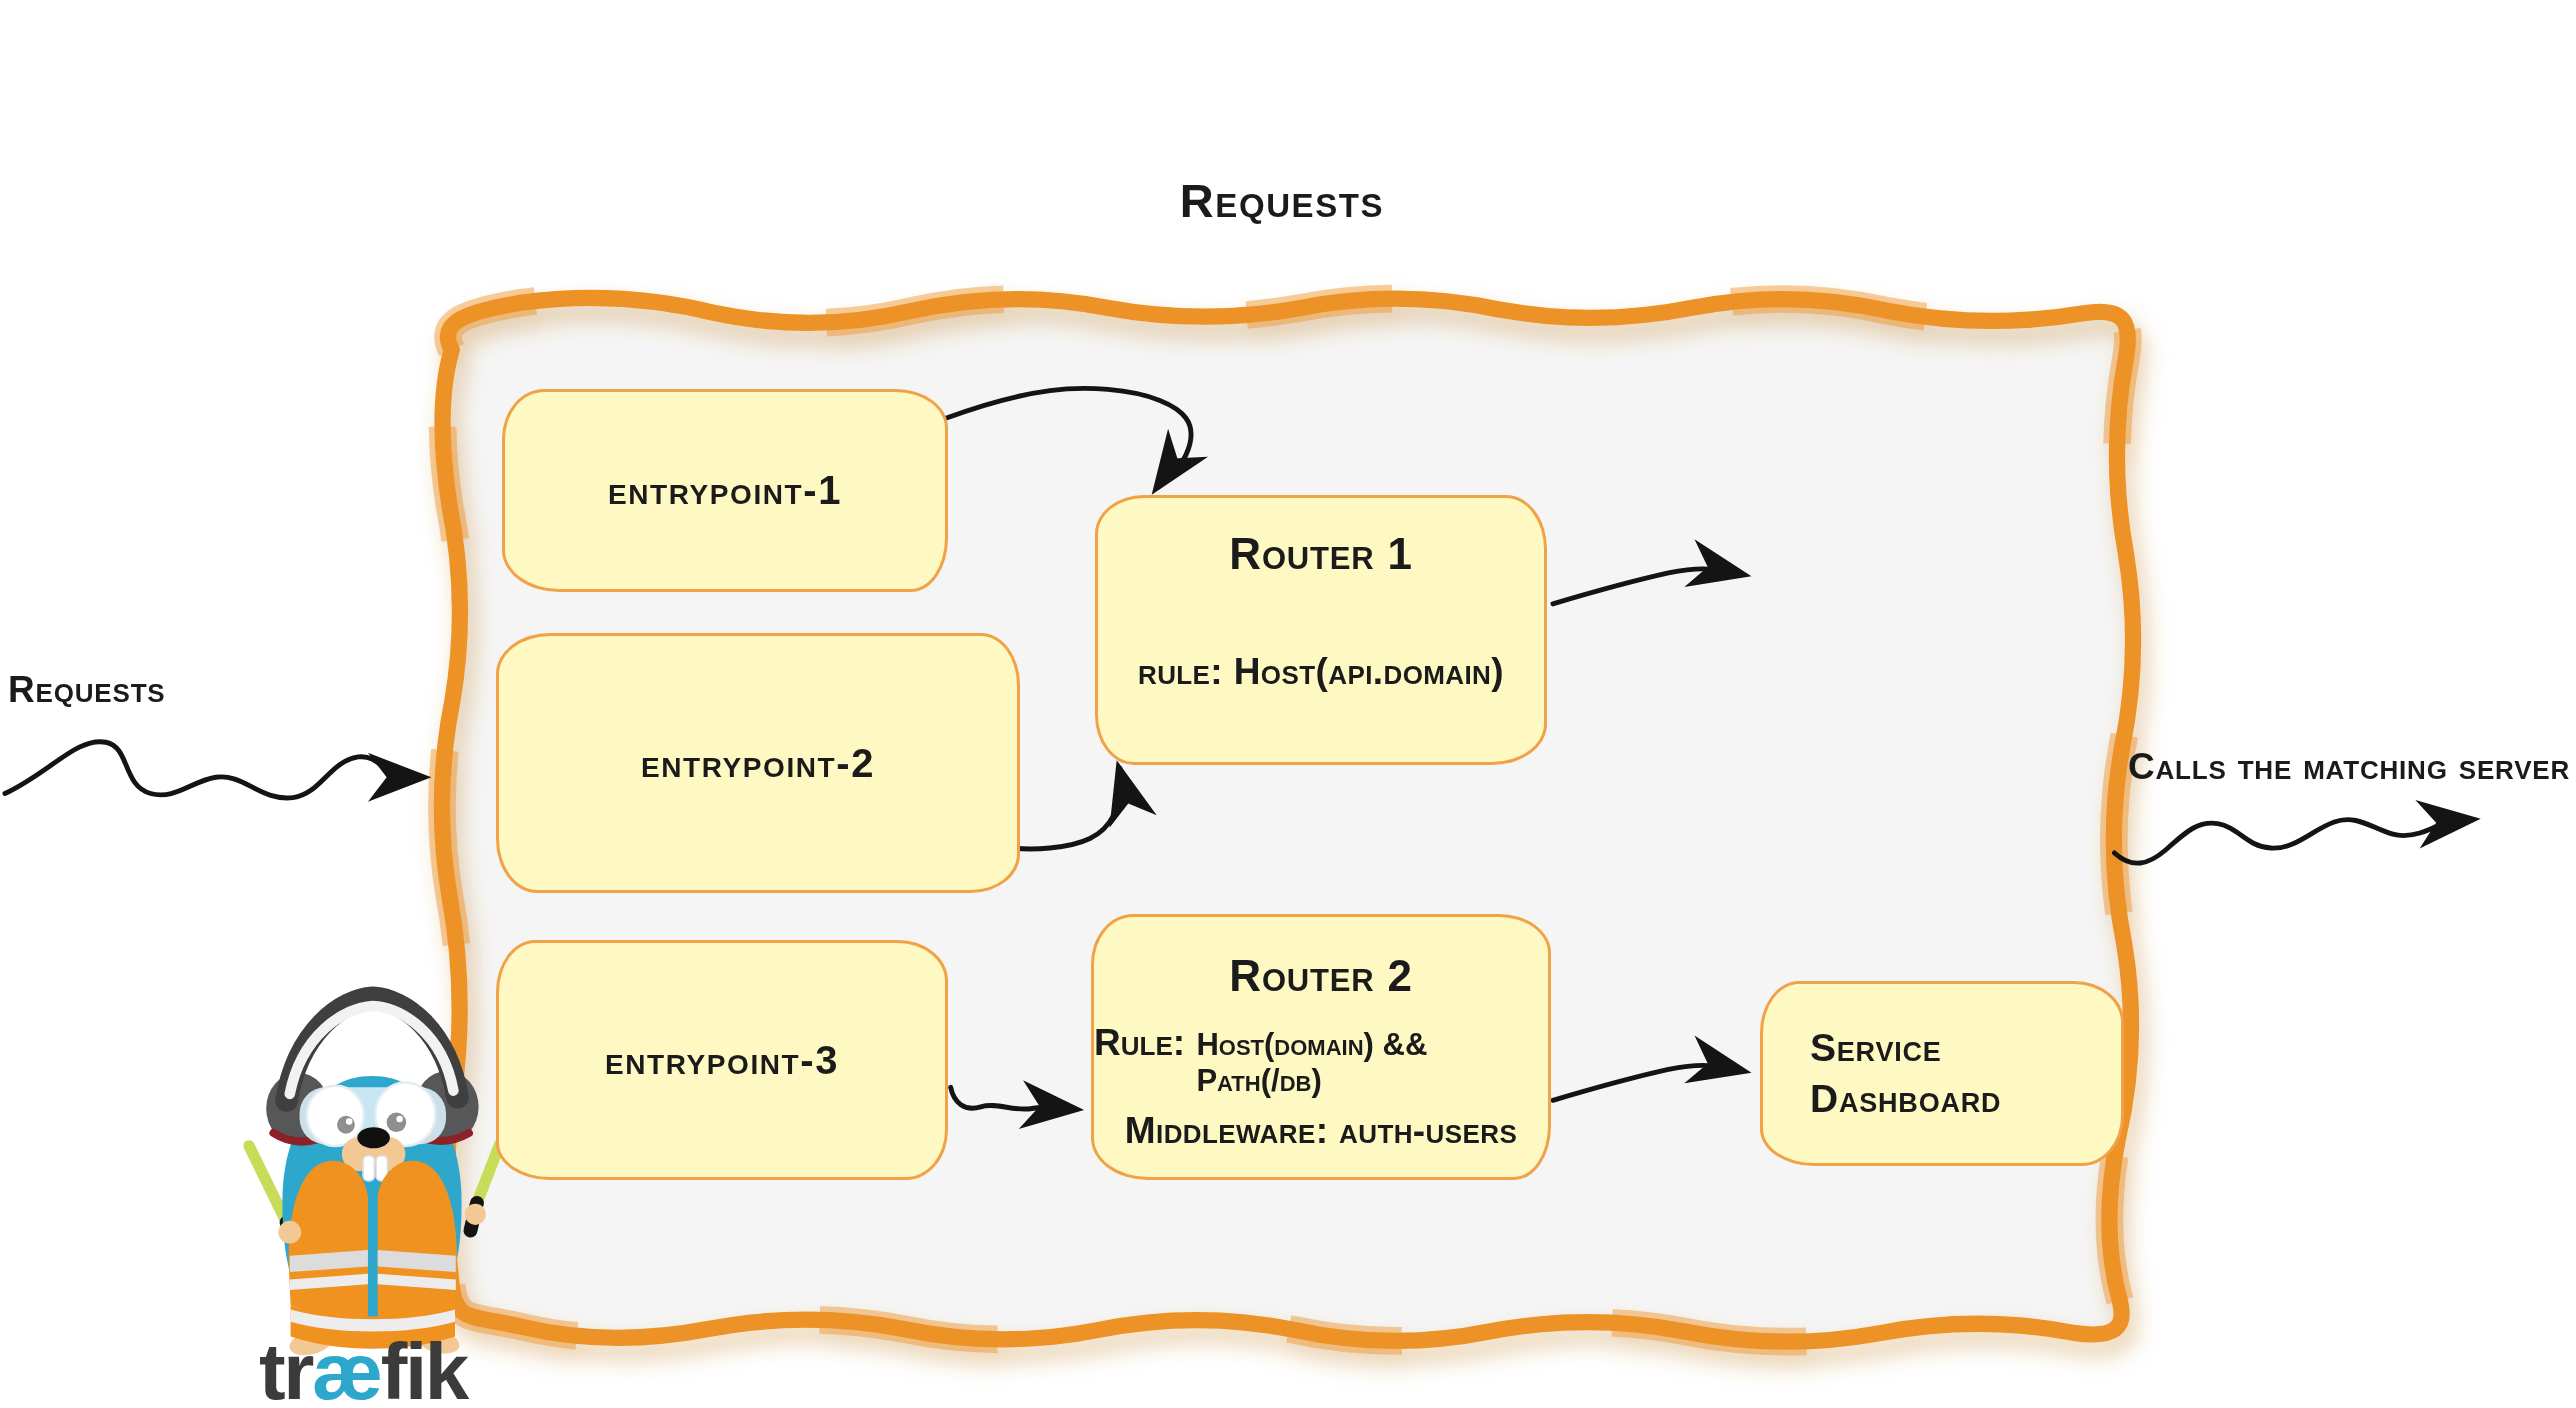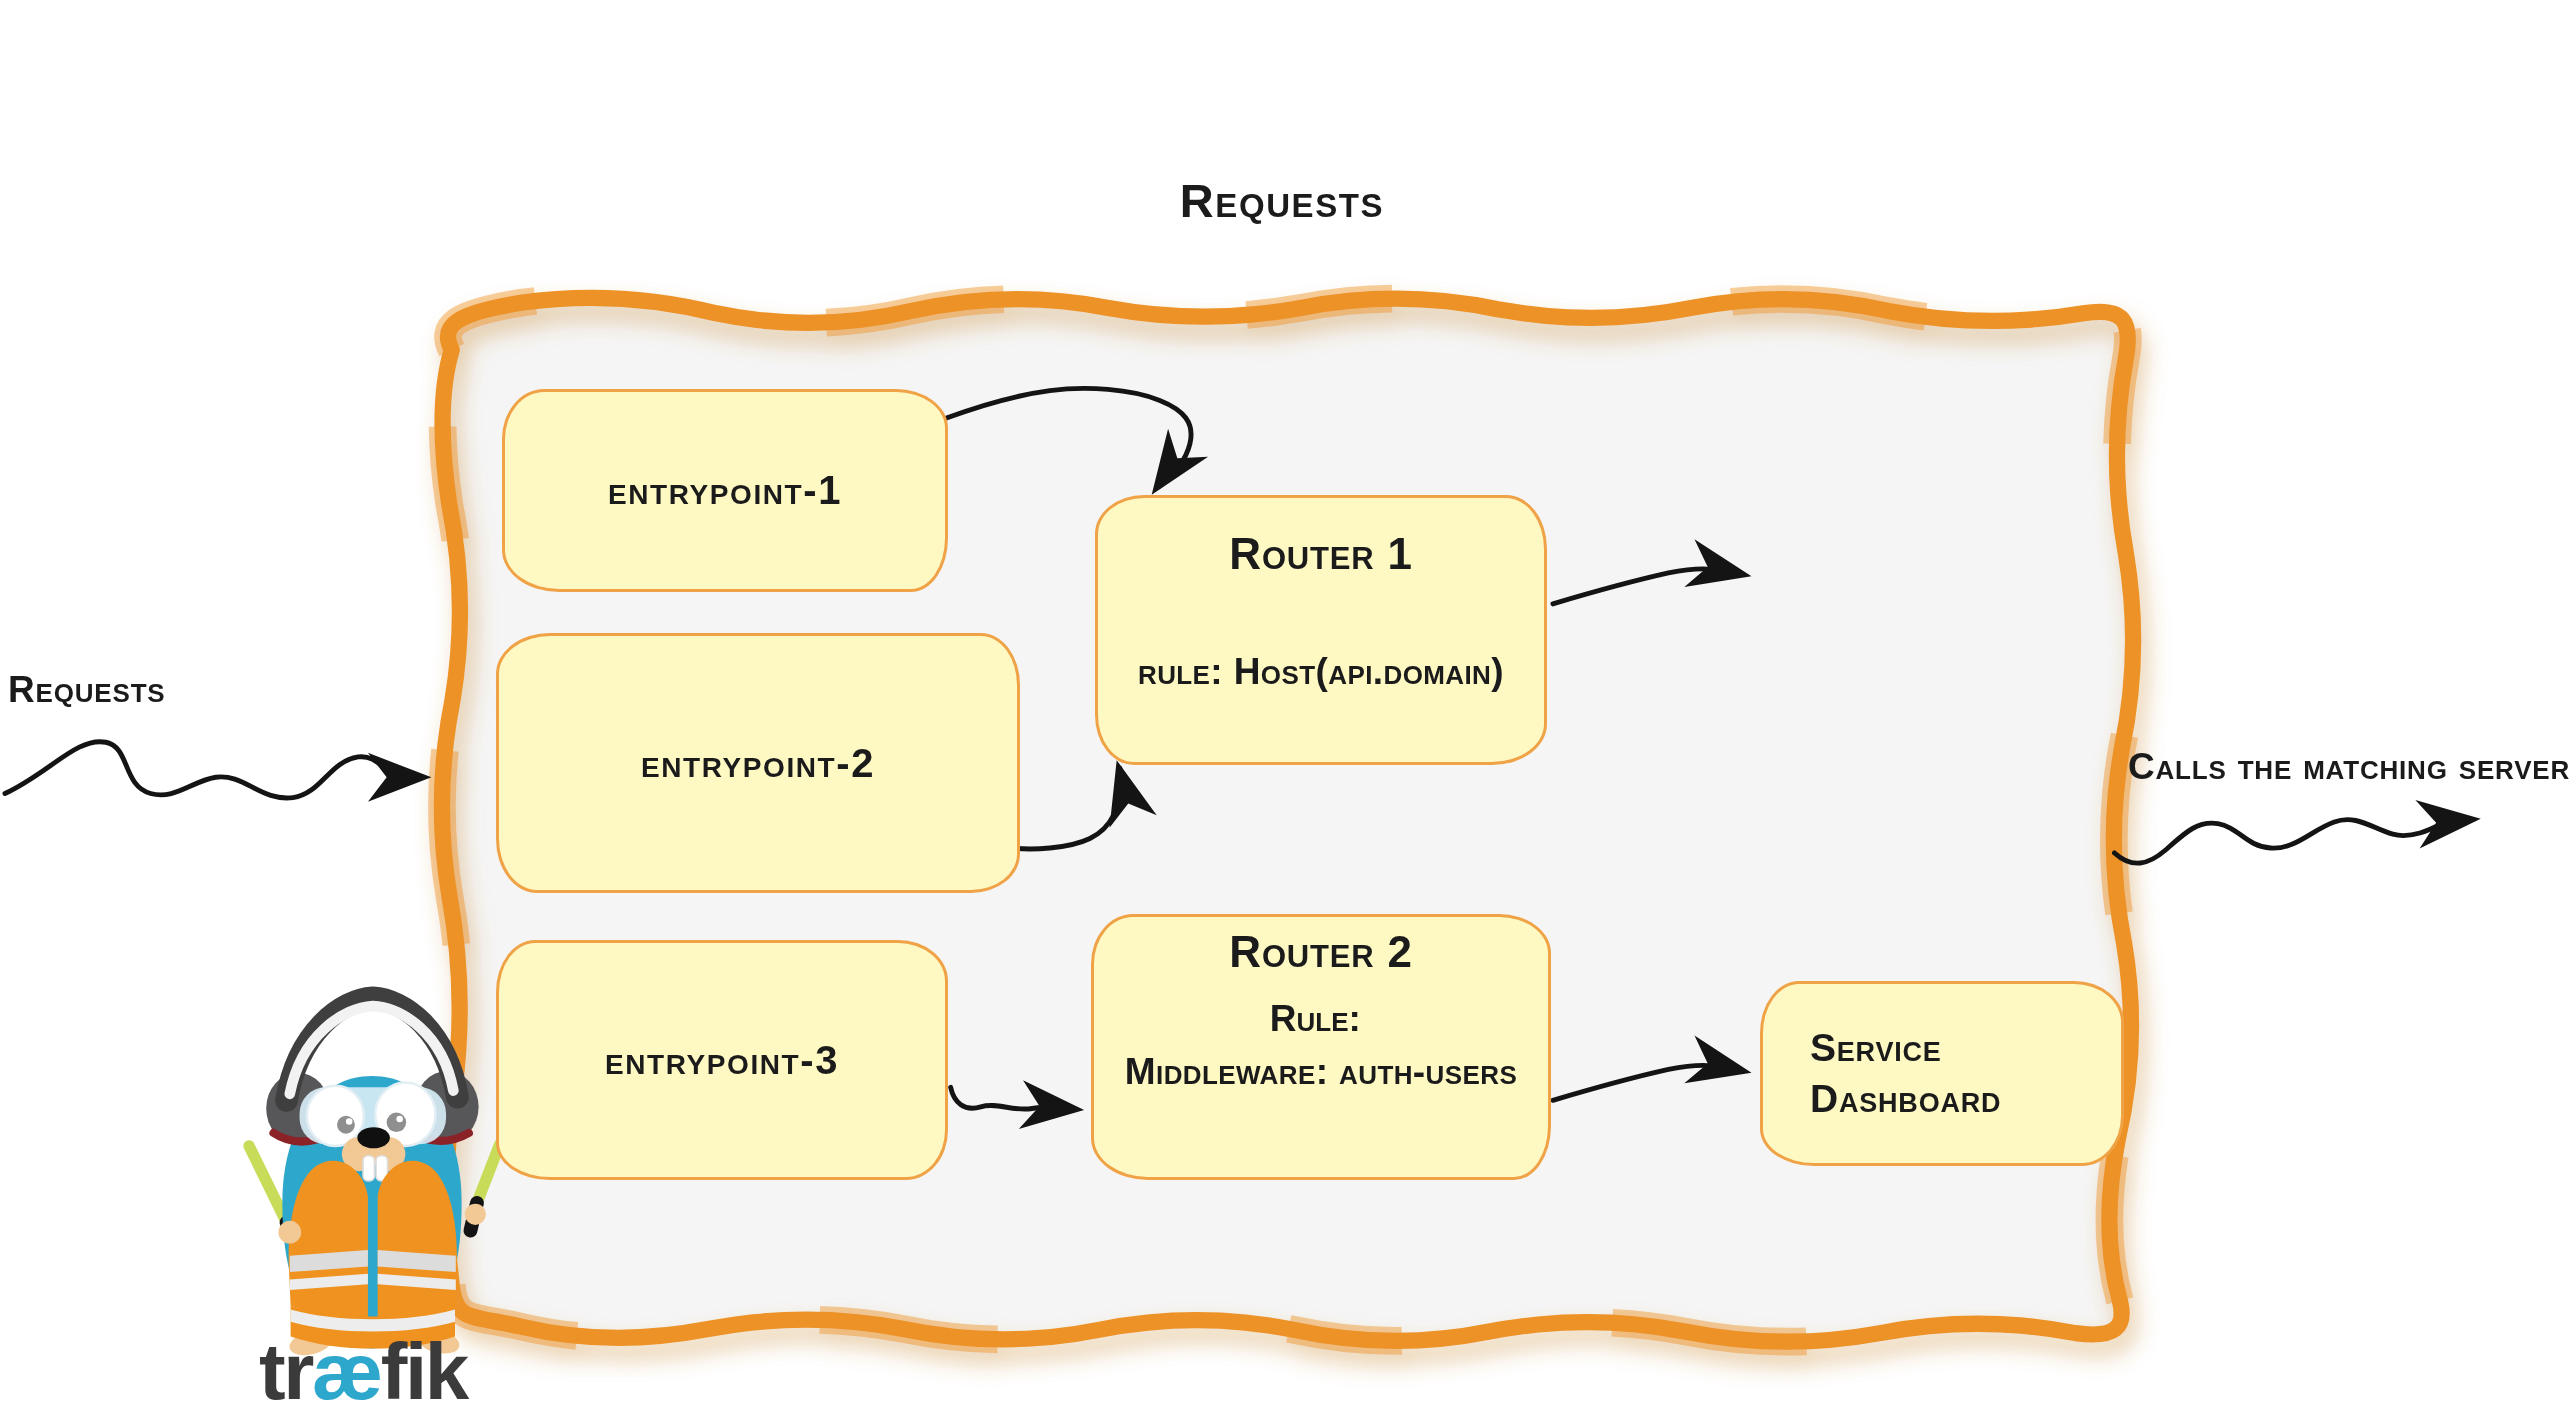--- a/index.html
+++ b/index.html
@@ -209,24 +209,25 @@
     <span class="ep-label">entrypoint-2</span>
   </div>
   <div class="node r3" style="left:496px;top:940px;width:452px;height:240px;">
     <span class="ep-label">entrypoint-3</span>
   </div>
 
   <div class="node r4" style="left:1095px;top:495px;width:452px;height:270px;justify-content:flex-start;padding-top:31px;">
     <span class="router-name">Router 1</span>
     <span class="rule-line" style="margin-top:72px;">rule: Host(api.domain)</span>
   </div>
-  <div class="node r1" style="left:1091px;top:914px;width:460px;height:266px;justify-content:flex-start;padding-top:10px;">
+  <div class="node r1" style="left:1091px;top:914px;width:460px;height:266px;justify-content:flex-start;padding-top:34px;">
     <span class="router-name">Router 2</span>
     <div style="margin-top:21px;display:flex;align-items:baseline;">
       <span class="rule-label">Rule:</span>
+      <span class="rule-line-sm">Host(domain) &amp;&amp; Path(/db)</span>
     </div>
     <span class="mw-line" style="margin-top:11.4px;">Middleware: auth-users</span>
   </div>
 
   <div class="node r3" style="left:1760px;top:981px;width:364px;height:185px;align-items:flex-start;padding-left:47px;">
     <span class="svc-label">Service</span>
     <span class="svc-label">Dashboard</span>
   </div>
 
   <div class="abs wordmark" style="left:259px;top:1332px;">

